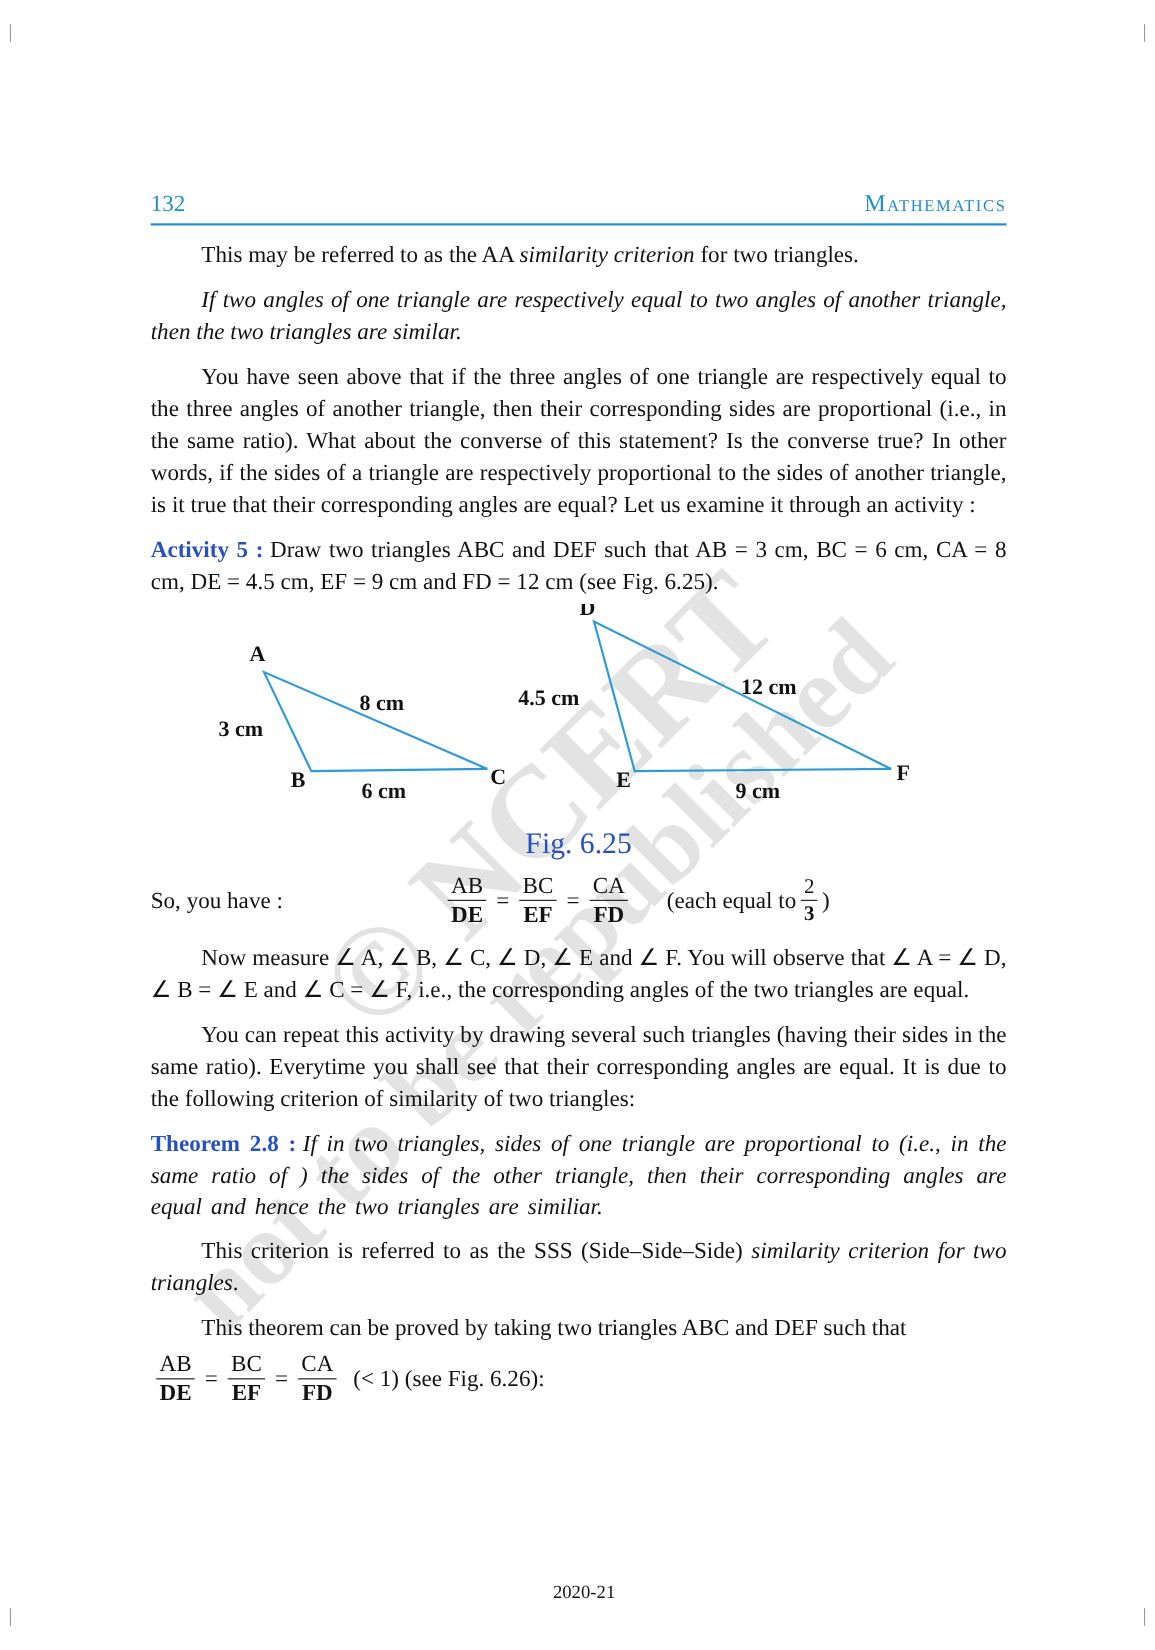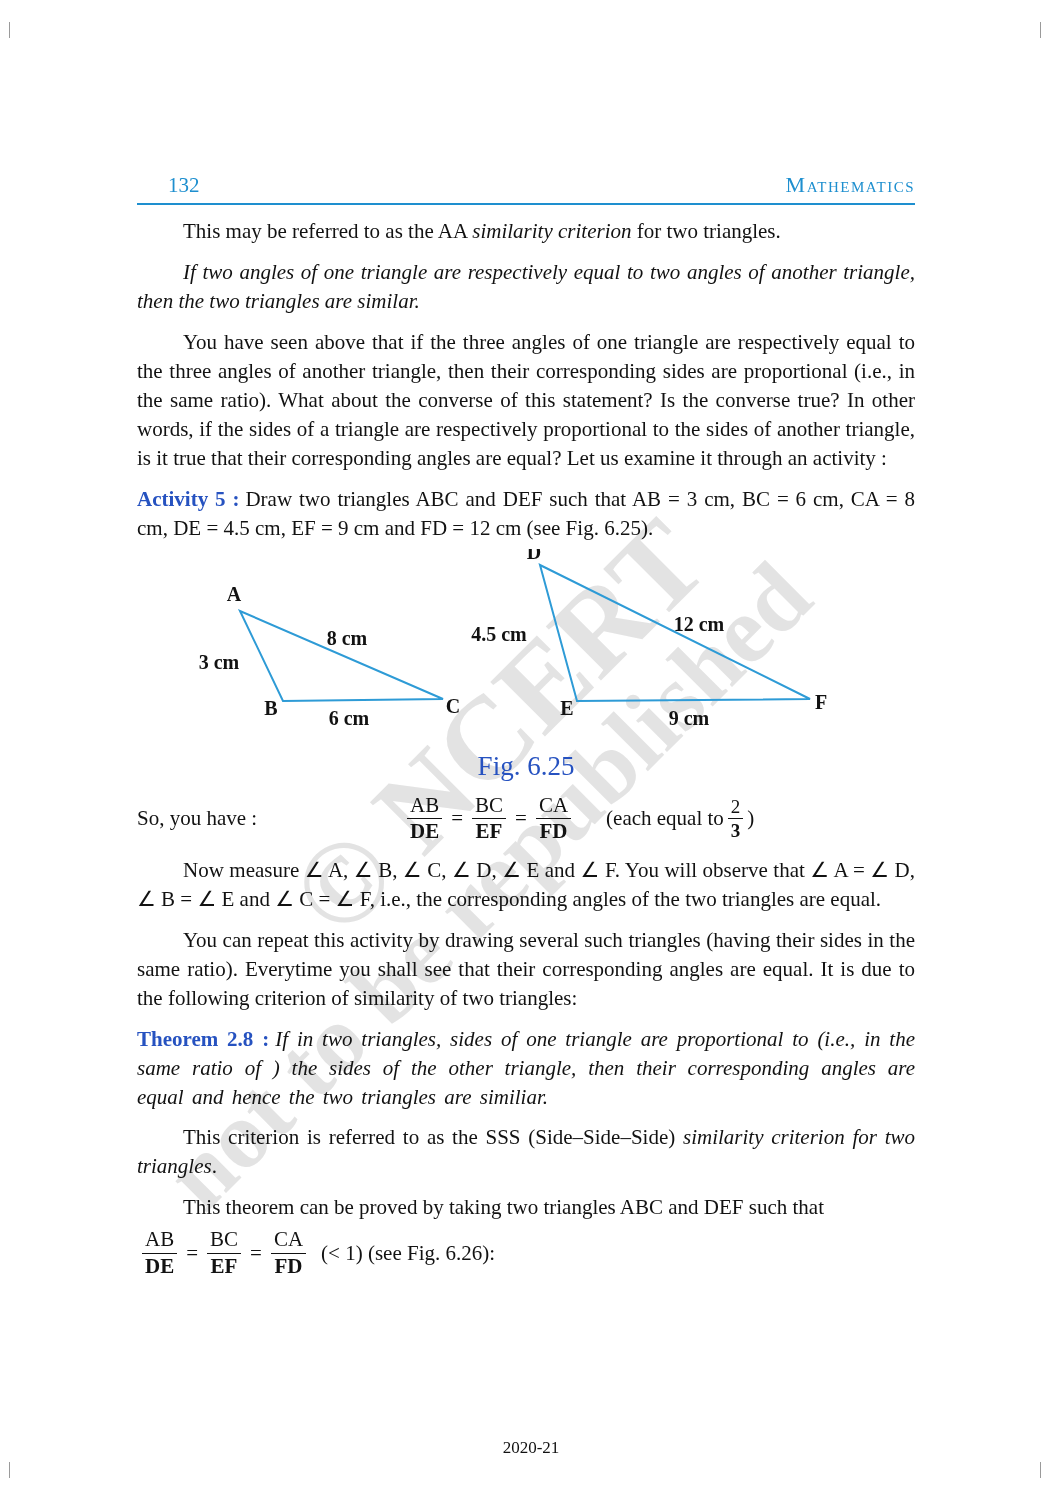--- a/index.html
+++ b/index.html
@@ -24,21 +24,21 @@
   .watermark { position:absolute; z-index:1; color:#cdcdcd; opacity:.55;
     font-weight:bold; white-space:nowrap; pointer-events:none; }
   .wm1 { font-size:118px; left:235px; top:660px; transform:rotate(-45deg); }
   .wm2 { font-size:96px;  left:55px;  top:830px; transform:rotate(-45deg); }
 
   
   .content { position:absolute; left:137px; top:172px; width:778px; z-index:2; }
 
   .header-row { display:flex; justify-content:space-between; align-items:baseline;
     border-bottom:2px solid var(--header_blue,#1e8fcf); padding-bottom:5px; }
-  .page-num  { color:var(--header_blue,#1e8fcf); font-size:21px;margin-left:31px; }
+  .page-num  { color:var(--header_blue,#1e8fcf); font-size:21px; }
   .book-title{ color:var(--header_blue,#1e8fcf); font-size:22px;
     font-variant:small-caps; letter-spacing:1.5px; }
 
   p.par { font-size:21px; line-height:1.38; text-align:justify; margin-top:12px; }
   .indent { text-indent:46px; }
   .italic { font-style:italic; }
   .mt-lg  { margin-top:20px; }
   .label-blue { color:var(--label_blue,#2652c0); font-weight:bold; margin-right:6px; }
   .theorem-par { word-spacing:3px; }
 

